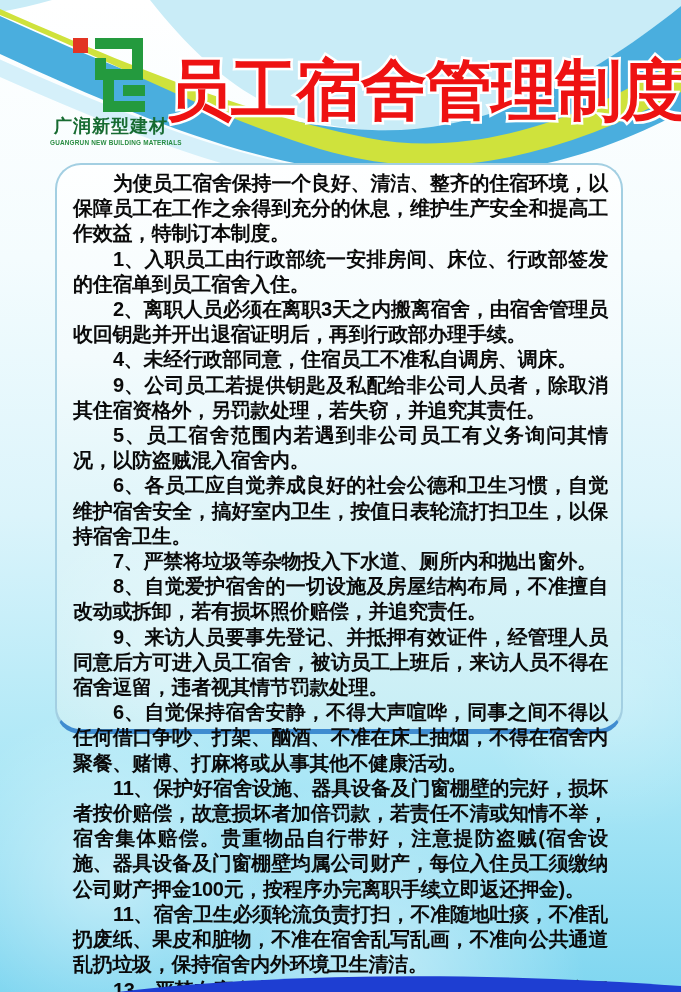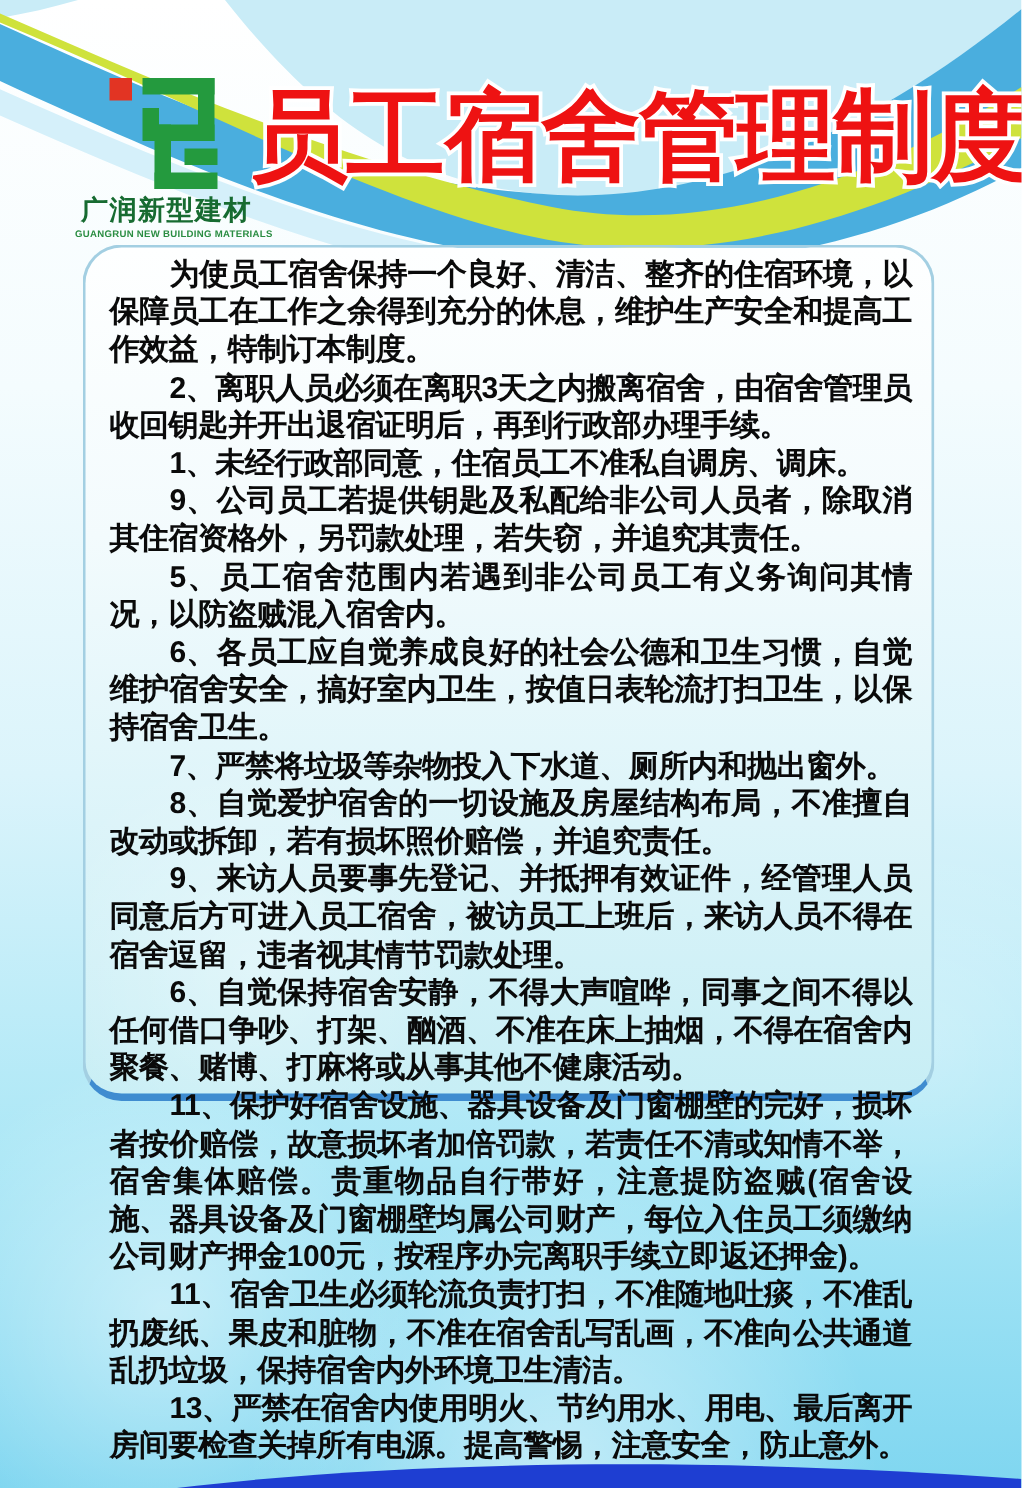--- a/index.html
+++ b/index.html
@@ -10,21 +10,21 @@
   .poster{
     position:relative;width:681px;height:992px;overflow:hidden;
     background:
       radial-gradient(circle at 16% 88%, rgba(255,255,255,.45), rgba(255,255,255,0) 16%),
       radial-gradient(circle at 55% 99%, rgba(255,255,255,.5), rgba(255,255,255,0) 20%),
       radial-gradient(circle at 90% 70%, rgba(255,255,255,.25), rgba(255,255,255,0) 15%),
       linear-gradient(180deg,#ffffff 0%,#f4fcfe 26%,#dbf4fb 52%,#abe7f6 78%,#7fd6f0 100%);
   }
   .header-curves{position:absolute;left:0;top:0;width:681px;height:175px;}
   .bottom-arc{position:absolute;left:0;bottom:0;width:681px;height:40px;}
-  .logo{position:absolute;left:50px;top:52px;width:122px;text-align:center;}
+  .logo{position:absolute;left:50px;top:38px;width:122px;text-align:center;}
   .logo-glyph{display:block;margin:0 auto 2px auto;}
   .logo-cn{display:block;font-size:18px;font-weight:bold;color:#176b31;letter-spacing:1px;white-space:nowrap;}
   .logo-en{display:block;font-size:6.4px;font-weight:bold;color:#2a8d42;letter-spacing:.2px;white-space:nowrap;margin-top:1px;}
   .title{
     position:absolute;left:166px;top:46px;margin:0;white-space:nowrap;
     font-size:66px;font-weight:900;letter-spacing:-1px;color:#ee1212;
     -webkit-text-stroke:5px #ffffff;paint-order:stroke fill;
   }
   .panel{
     position:absolute;left:55px;top:163px;width:568px;height:571px;box-sizing:border-box;
@@ -72,22 +72,23 @@
     </svg>
     <span class="logo-cn">广润新型建材</span>
     <span class="logo-en">GUANGRUN NEW BUILDING MATERIALS</span>
   </div>
 
   <h1 class="title">员工宿舍管理制度</h1>
 
   <div class="panel">
     <p>为使员工宿舍保持一个良好、清洁、整齐的住宿环境，以保障员工在工作之余得到充分的休息，维护生产安全和提高工作效益，特制订本制度。</p>
     <div>
+        <p>1、入职员工由行政部统一安排房间、床位、行政部签发的住宿单到员工宿舍入住。</p>
         <p>2、离职人员必须在离职3天之内搬离宿舍，由宿舍管理员收回钥匙并开出退宿证明后，再到行政部办理手续。</p>
-        <p>1、未经行政部同意，住宿员工不准私自调房、调床。</p>
+        <p>4、未经行政部同意，住宿员工不准私自调房、调床。</p>
         <p>9、公司员工若提供钥匙及私配给非公司人员者，除取消其住宿资格外，另罚款处理，若失窃，并追究其责任。</p>
         <p>5、员工宿舍范围内若遇到非公司员工有义务询问其情况，以防盗贼混入宿舍内。</p>
         <p>6、各员工应自觉养成良好的社会公德和卫生习惯，自觉维护宿舍安全，搞好室内卫生，按值日表轮流打扫卫生，以保持宿舍卫生。</p>
         <p>7、严禁将垃圾等杂物投入下水道、厕所内和抛出窗外。</p>
         <p>8、自觉爱护宿舍的一切设施及房屋结构布局，不准擅自改动或拆卸，若有损坏照价赔偿，并追究责任。</p>
         <p>9、来访人员要事先登记、并抵押有效证件，经管理人员同意后方可进入员工宿舍，被访员工上班后，来访人员不得在宿舍逗留，违者视其情节罚款处理。</p>
         <p>6、自觉保持宿舍安静，不得大声喧哗，同事之间不得以任何借口争吵、打架、酗酒、不准在床上抽烟，不得在宿舍内聚餐、赌博、打麻将或从事其他不健康活动。</p>
         <p>11、保护好宿舍设施、器具设备及门窗棚壁的完好，损坏者按价赔偿，故意损坏者加倍罚款，若责任不清或知情不举，宿舍集体赔偿。贵重物品自行带好，注意提防盗贼(宿舍设施、器具设备及门窗棚壁均属公司财产，每位入住员工须缴纳公司财产押金100元，按程序办完离职手续立即返还押金)。</p>
         <p>11、宿舍卫生必须轮流负责打扫，不准随地吐痰，不准乱扔废纸、果皮和脏物，不准在宿舍乱写乱画，不准向公共通道乱扔垃圾，保持宿舍内外环境卫生清洁。</p>
         <p>13、严禁在宿舍内使用明火、节约用水、用电、最后离开房间要检查关掉所有电源。提高警惕，注意安全，防止意外。</p>

